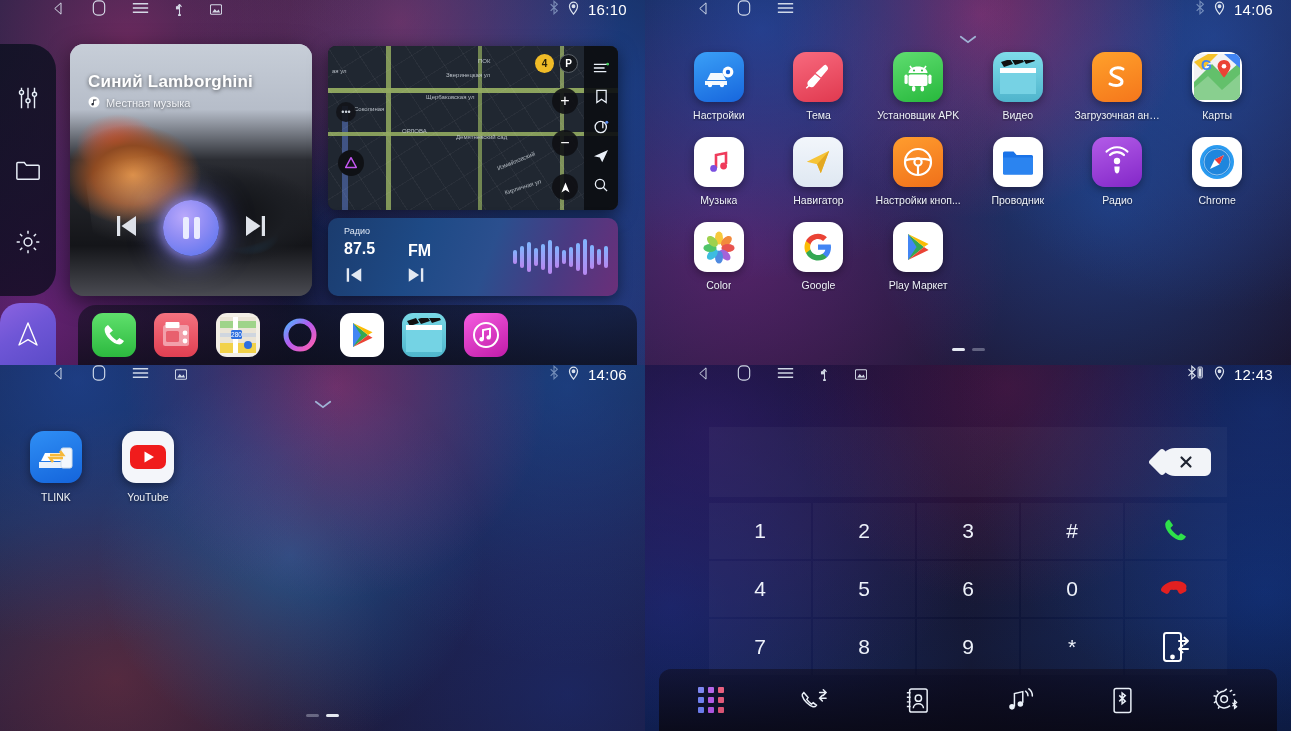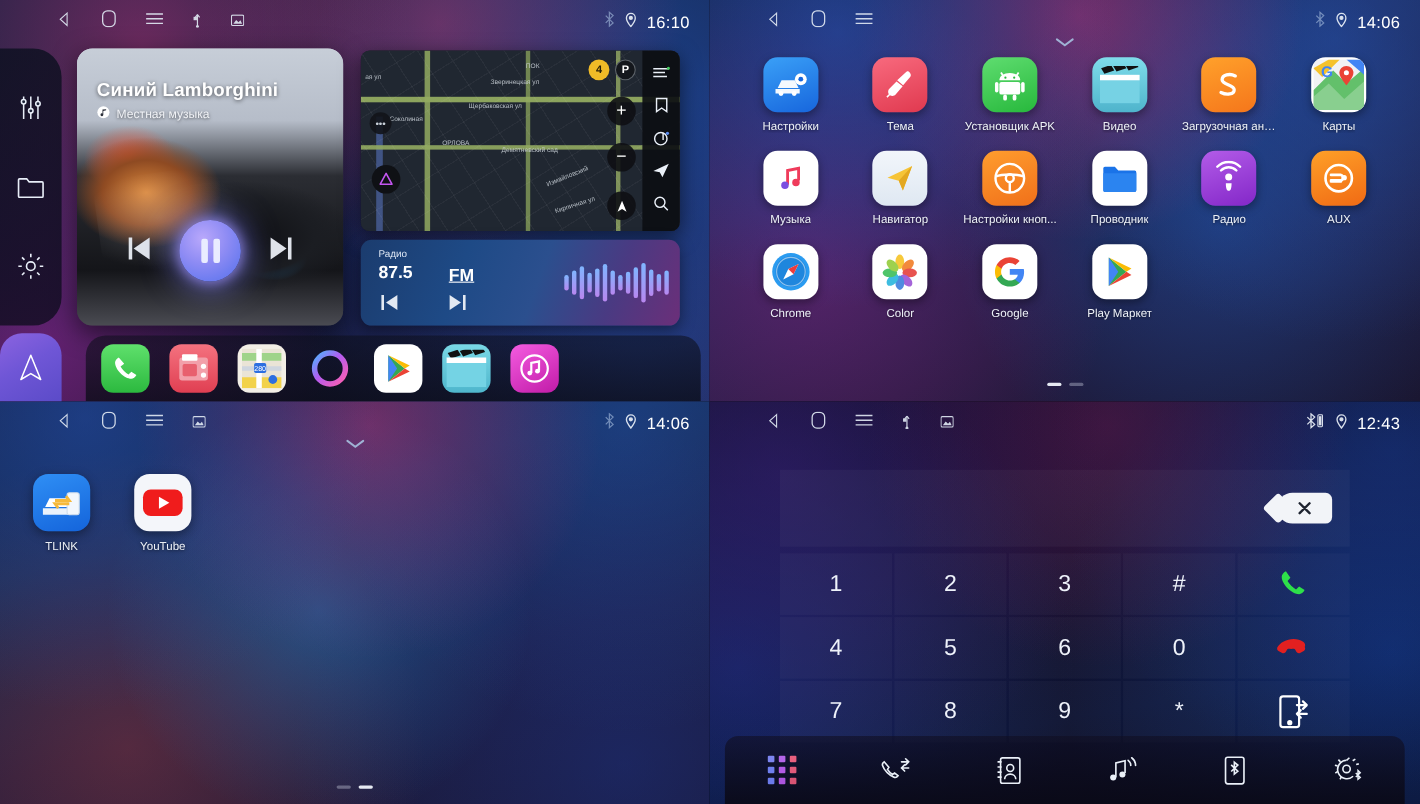--- a/index.html
+++ b/index.html
@@ -16,21 +16,21 @@
     grid-template-columns: 645px 646px;
     grid-template-rows: 365px 366px;
     gap: 0;
     background: #000;
   }
   .quad { position: relative; overflow: hidden; }
 
   
   .statusbar {
     position: absolute; top: 0; left: 0; right: 0; height: 30px;
-    display: flex; align-items: flex-end;
+    display: flex; align-items: flex-start;
     z-index: 40;
     padding: 0 10px;
     color: #e8eef8;
     margin-left: 29px;
   }
   .sb-left { display: flex; align-items: center; gap: 26px; padding-left: 12px; }
   .sb-right { display: flex; align-items: center; gap: 9px; margin-left: auto; padding-right: 8px; }
   .sb-ico { opacity: .92; display: block; }
   .sb-time { font-size: 15px; letter-spacing: .3px; color: #fff; font-weight: 400; }
   .sb-bt { opacity: .65; }
@@ -161,21 +161,21 @@
   }
 
   .radio-card {
     position: absolute; left: 328px; top: 218px; width: 290px; height: 78px;
     border-radius: 10px; overflow: hidden;
     background: linear-gradient(110deg, #1b3c6e 0%, #1e4a86 32%, #2b4f8e 55%, #4a3a82 78%, #6b2f79 100%);
     box-shadow: 0 4px 14px rgba(0,0,0,.45);
   }
   .rc-label { position: absolute; left: 16px; top: 8px; font-size: 9px; color: #dfe8f5; }
   .rc-freq { position: absolute; left: 16px; top: 22px; font-size: 16px; font-weight: bold; color: #fff; }
-  .rc-band { position: absolute; left: 80px; top: 24px; font-size: 16px; font-weight: bold; color: #fff; text-decoration: underline; }
+  .rc-band { position: absolute; left: 80px; top: 24px; font-size: 16px; font-weight: bold; color: #fff; }
   .rc-prev { position: absolute; left: 16px; top: 48px; }
   .rc-next { position: absolute; left: 78px; top: 48px; }
   .rc-wave { position: absolute; right: 10px; top: 50%; transform: translateY(-50%); display: flex; align-items: center; gap: 3px; }
   .rc-wave i { display: block; width: 4px; border-radius: 2px; background: linear-gradient(180deg, #7fb6ff, #b887f0); }
 
   .dock {
     position: absolute; left: 78px; bottom: 0; right: 8px; height: 60px;
     display: flex; align-items: center; gap: 18px;
     padding: 0 14px;
     background: linear-gradient(180deg, rgba(12,14,26,.55), rgba(10,12,22,.78));
@@ -715,30 +715,20 @@
           <span class="app-ico" style="background: linear-gradient(160deg, rgb(179, 92, 232), rgb(131, 39, 200));">
             <svg width="32" height="32" viewBox="0 0 32 32" fill="none" stroke="#fff" stroke-width="2.2" stroke-linecap="round">
               <path d="M9 9a9.8 9.8 0 0 1 14 0M5.6 5.6a14.6 14.6 0 0 1 20.8 0"></path>
               <circle cx="16" cy="15" r="3.2" fill="#fff" stroke="none"></circle>
               <path d="M13.4 20.5c0 4 .6 7 2.6 7s2.6-3 2.6-7" fill="#fff" stroke="none"></path>
             </svg>
           </span>
           <span class="app-lbl">Радио</span>
         </div>
         <div class="app-cell">
-          <span class="app-ico" style="background: linear-gradient(160deg, rgb(255, 160, 40), rgb(240, 106, 20));">
-            <svg width="32" height="32" viewBox="0 0 32 32" fill="none" stroke="#fff" stroke-width="2.4">
-              <circle cx="16" cy="16" r="12"></circle>
-              <path d="M9 13h9a2.6 2.6 0 0 1 0 5H9M9 19h9" stroke-linecap="round"></path>
-              <circle cx="21" cy="15.5" r="2.4" fill="#fff" stroke="none"></circle>
-            </svg>
-          </span>
-          <span class="app-lbl">AUX</span>
-        </div>
-        <div class="app-cell">
           <span class="app-ico" style="background: rgb(255, 255, 255);">
             <svg width="36" height="36" viewBox="0 0 36 36">
               <circle cx="18" cy="18" r="17" fill="#2a9bf0"></circle>
               <circle cx="18" cy="18" r="14" fill="#1f86dd"></circle>
               <circle cx="18" cy="18" r="13" fill="none" stroke="#fff" stroke-width="1" opacity=".5"></circle>
               <path d="M25 11 L15.6 15.6 L11 25 L20.4 20.4 Z" fill="#fff"></path>
               <path d="M25 11 L15.6 15.6 L20.4 20.4 Z" fill="#ec3b3b"></path>
             </svg>
           </span>
           <span class="app-lbl">Chrome</span>

